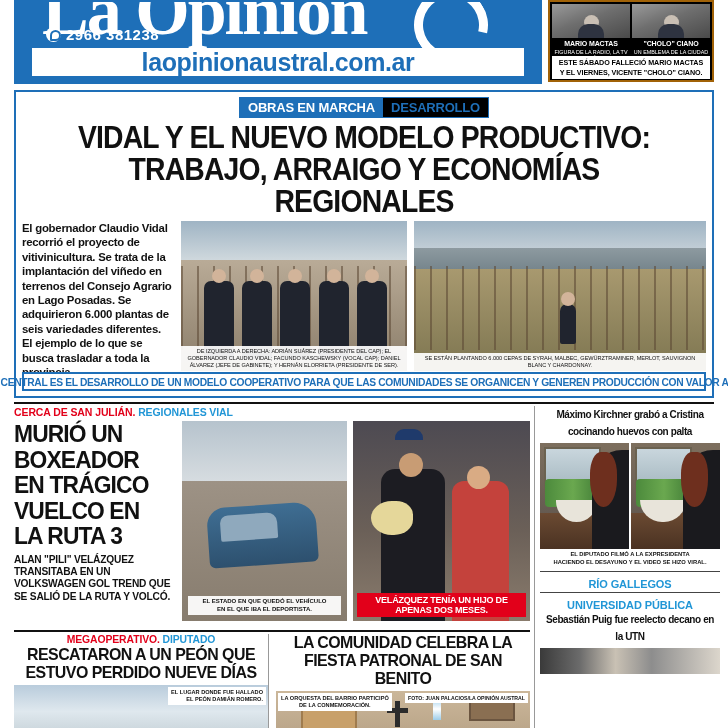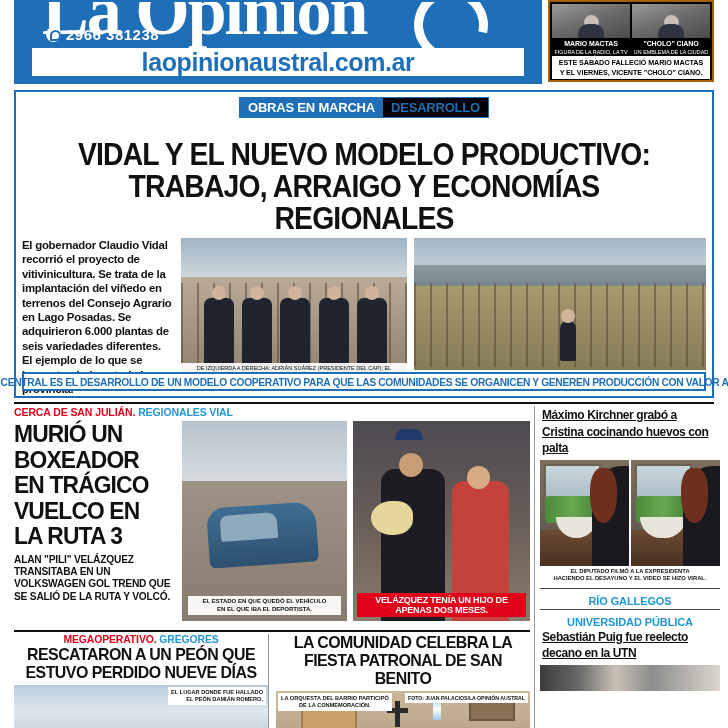--- a/index.html
+++ b/index.html
@@ -173,21 +173,21 @@
     position: absolute;
     left: 14px; top: 90px;
     width: 700px; height: 308px;
     border: 2px solid #1e6fb8;
     background: #ffffff;
     padding: 5px 6px;
   }
   .kicker-wrap {
     display: flex;
     justify-content: center;
-    margin-bottom: 20px;
+    margin-bottom: 3px;
   }
   .kicker {
     display: flex;
     border: 1px solid #1e6fb8;
   }
   .kicker-a {
     background: #1e6fb8;
     color: #ffffff;
     font-size: 13px;
     font-weight: bold;
@@ -435,28 +435,27 @@
   .sb-item { padding: 0 0 2px 0; }
   .sb-kicker {
     text-align: center;
     color: #2196d6;
     font-size: 11px;
     font-weight: bold;
     letter-spacing: -0.1px;
     padding-top: 4px;
   }
   .sb-head {
-    text-align: left;
-    color: #111;
-    font-size: 12px;
+    text-align: center;
+    color: #111;
+    font-size: 10px;
     font-weight: bold;
     line-height: 16.6px;
     letter-spacing: -0.4px;
     padding: 1px 2px 3px;
-    text-decoration: underline;
   }
   .sb-photo {
     position: relative;
     height: 106px;
     overflow: hidden;
     display: flex;
     gap: 2px;
   }
   .kitchen {
     flex: 1;
@@ -762,21 +761,21 @@
 
   </div>
 
   <div class="hr-thick" style="left:14px;top:630px;width:516px"></div>
 
   <div class="bottom">
 
     <div class="bcol">
       <div class="b-kicker">
         <span class="eb-red">MEGAOPERATIVO.</span>
-        <span class="eb-blue">GREGORES</span>
+        <span class="eb-blue">DIPUTADO</span>
       </div>
       <div class="b-head">RESCATARON A UN PEÓN QUE ESTUVO PERDIDO NUEVE DÍAS</div>
       <div class="b-photo">
         <div class="bp-sky"></div>
         <div class="b-cap-tr">
           <div>EL LUGAR DONDE FUE HALLADO</div>
           <div>EL PEÓN DAMIÁN ROMERO.</div>
         </div>
       </div>
     </div>

